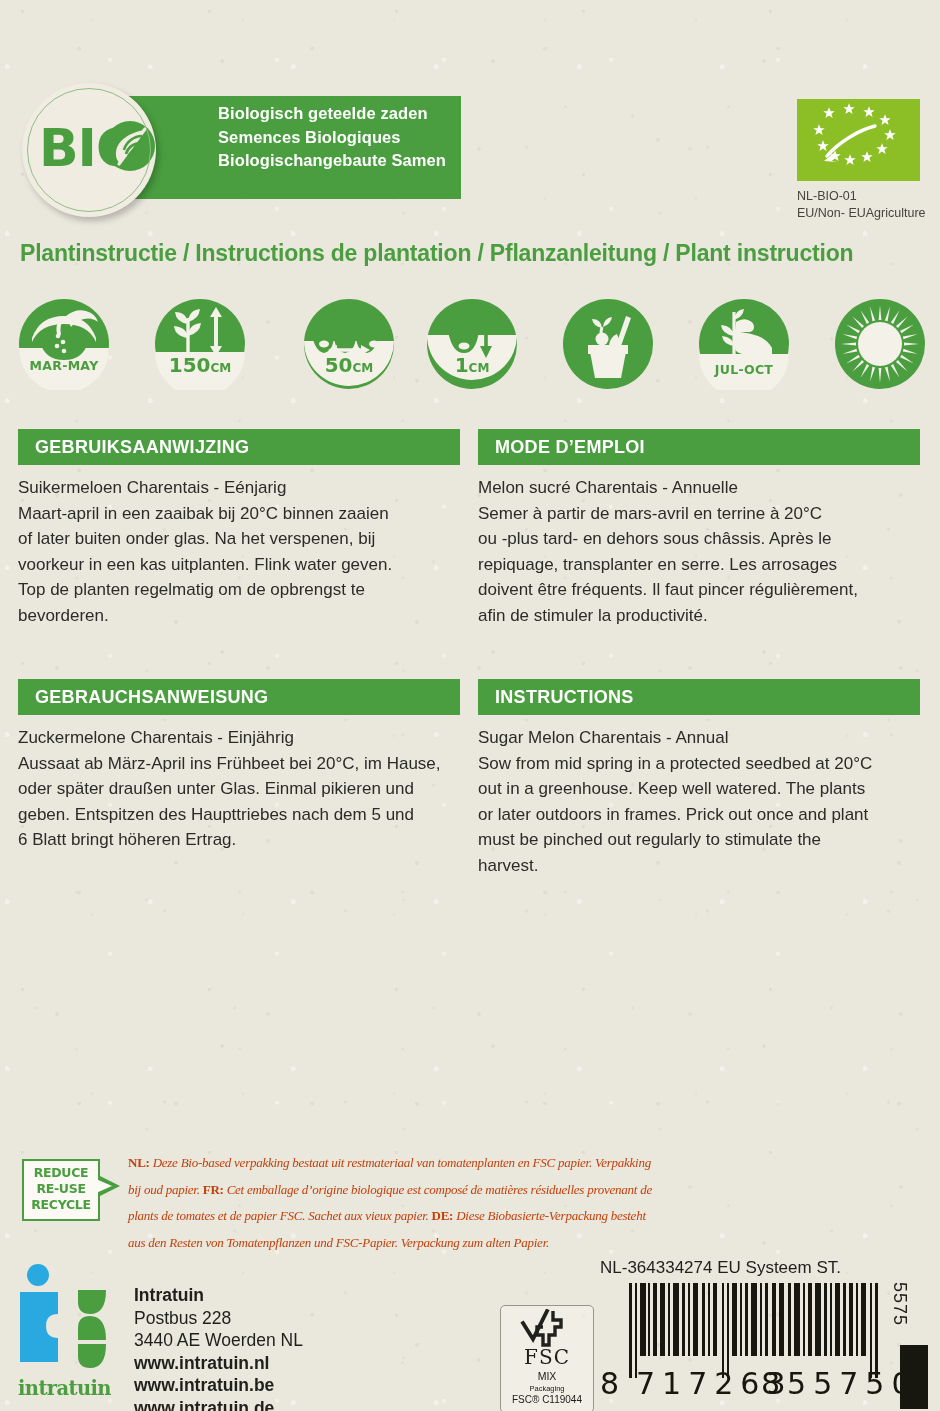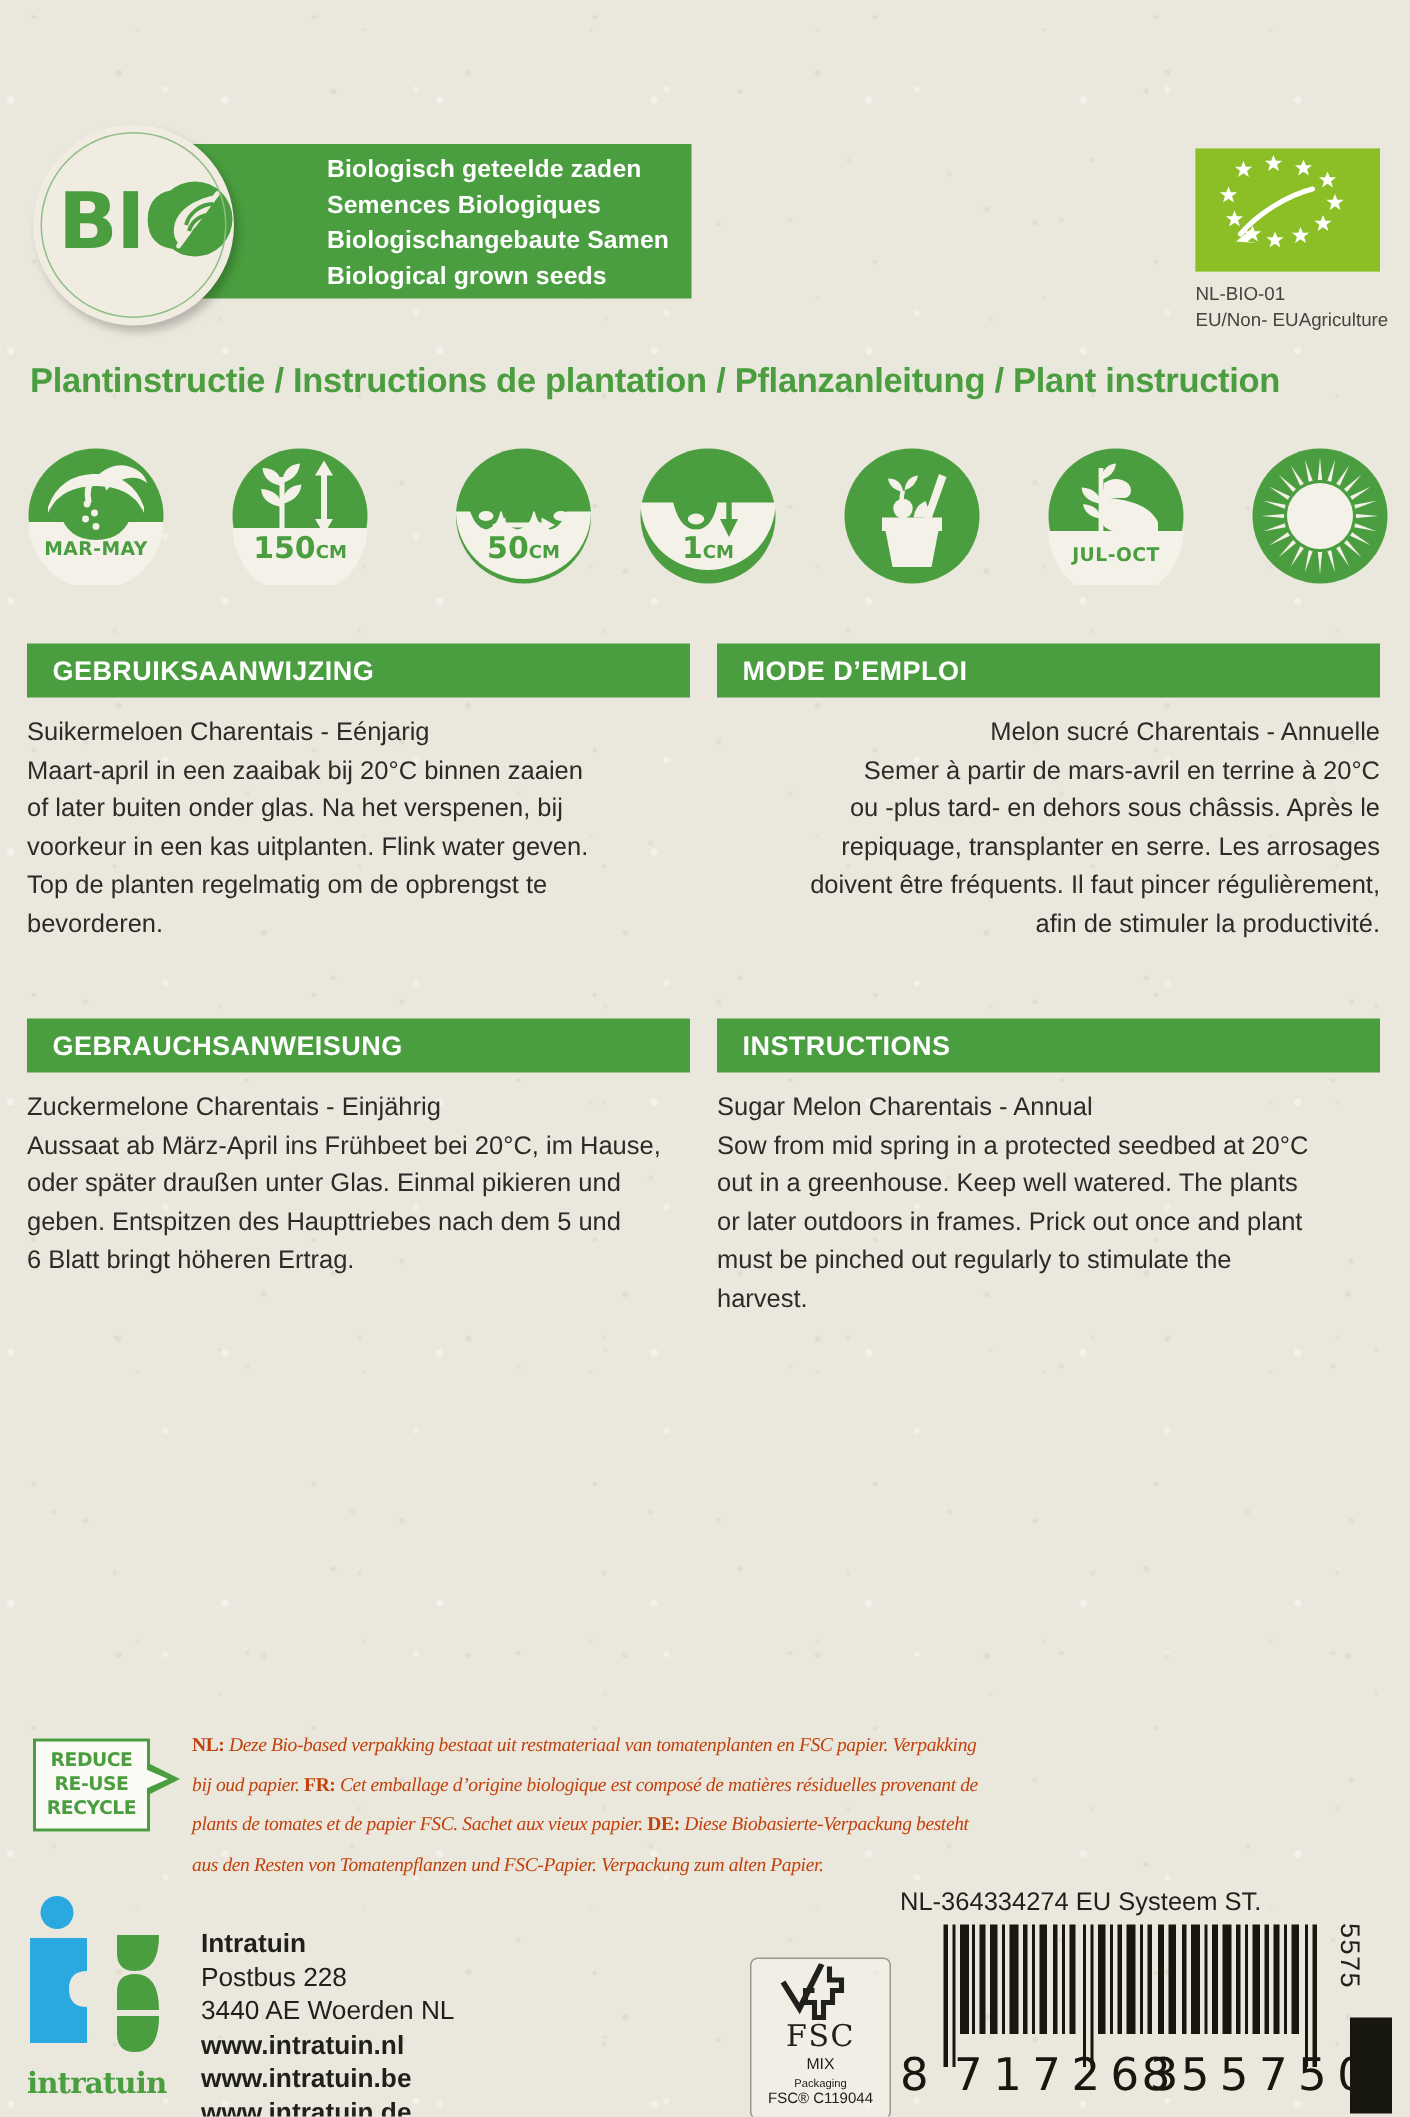--- a/index.html
+++ b/index.html
@@ -88,21 +88,21 @@
   }
   .sec .bar span{
     color:#fff;font-weight:bold;font-size:18px;letter-spacing:.3px;
     margin-left:17px;
   }
   .sec .body{
     margin-top:10px;font-size:17px;line-height:25.6px;color:#2b2b28;
   }
   .sec .body .ln{display:block;white-space:nowrap;}
   #sec-nl{left:18px;top:429px;}
-  #sec-fr{left:478px;top:429px;text-align:right;}
+  #sec-fr{left:478px;top:429px;}
   #sec-de{left:18px;top:679px;}
   #sec-en{left:478px;top:679px;}
 
   
   #recycle-badge{
     position:absolute;left:22px;top:1159px;width:78px;height:62px;
   }
   #recycle-badge .bub{
     position:absolute;inset:0;background:#fbfaf5;
     border:2.5px solid #4a9e3f;
@@ -192,21 +192,20 @@
 </head>
 <body>
 
 <div id="paper-texture"></div>
 
 <div id="bio-band">
   <div class="lines">
     <div>Biologisch geteelde zaden</div>
     <div>Semences Biologiques</div>
     <div>Biologischangebaute Samen</div>
-    <div>Biological grown seeds</div>
   </div>
 </div>
 
 <div id="bio-badge">
   <div class="bio-text">BIO</div>
   <svg id="bio-leaf" width="52" height="52" viewBox="0 0 52 52">
     <circle cx="26" cy="26" r="25" fill="#4a9e3f"></circle>
     <path d="M40 10 C40 10 14 14 12 32 C11 40 16 43 16 43 L40 10 Z" fill="#f0ece1"></path>
     <path d="M41 9 L15 44" stroke="#f0ece1" stroke-width="3.2" stroke-linecap="round" fill="none"></path>
     <path d="M38 16 C30 16 22 22 20 30" stroke="#4a9e3f" stroke-width="2.6" fill="none"></path>

